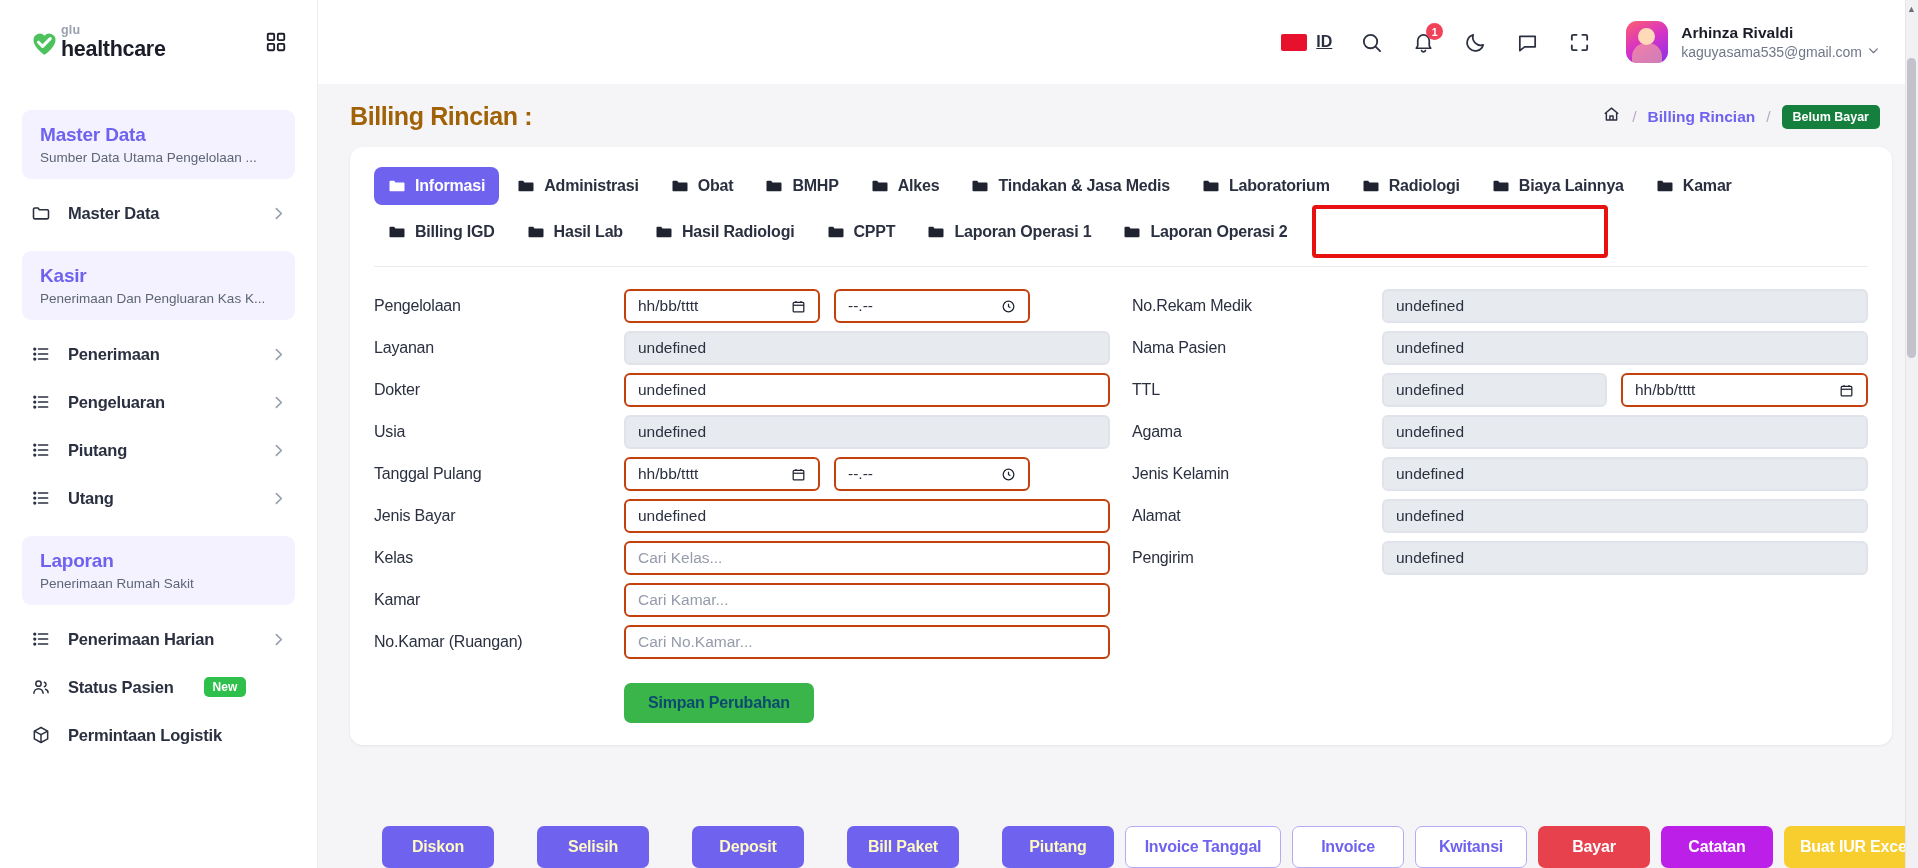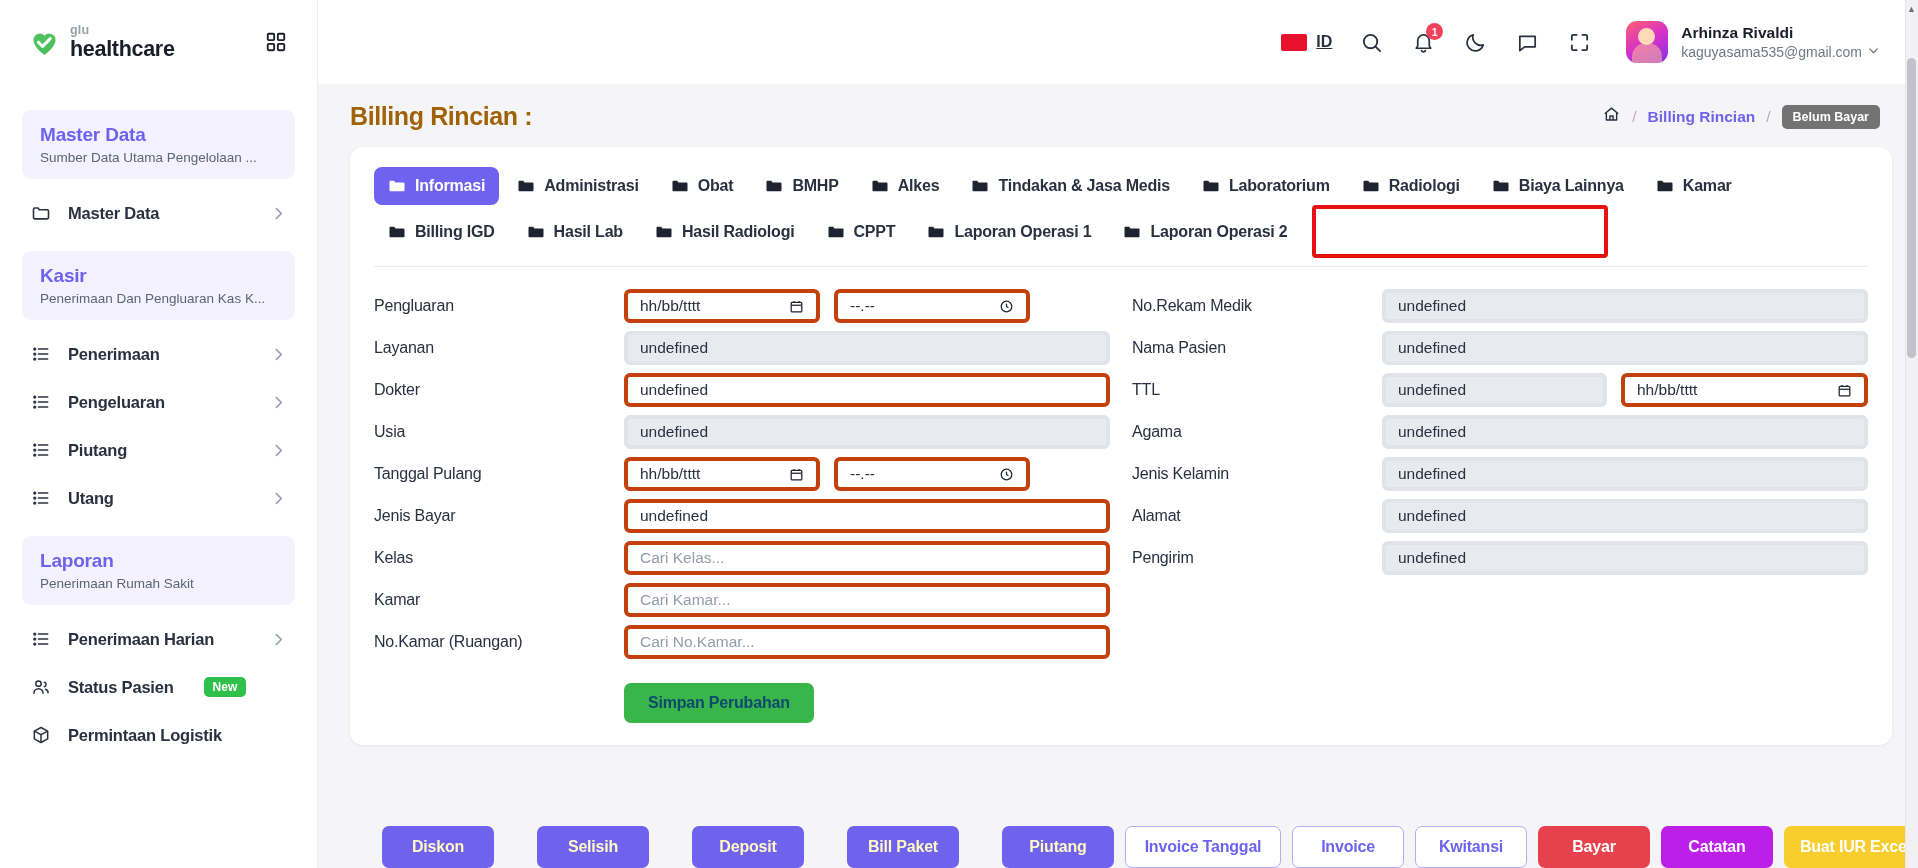--- a/index.html
+++ b/index.html
@@ -13,21 +13,21 @@
   
   .sidebar {
     width: 318px; height: 868px; background: #ffffff;
     border-right: 1px solid #ececf1; flex: 0 0 318px;
     display: flex; flex-direction: column; overflow: hidden;
   }
   .sidebar-head {
     height: 84px; display: flex; align-items: center;
     padding: 0 28px; gap: 0;
   }
-  .logo-wrap { display: flex; align-items: center; gap: 9px; }
+  .logo-wrap { display: flex; align-items: center; }
   .logo-mark { width: 33px; height: 33px; position: relative; }
   .logo-text { display: flex; flex-direction: column; line-height: 1; }
   .logo-glu { font-size: 12.5px; color: #9aa0ad; font-weight: 600; letter-spacing: .2px; margin-bottom: 2px; }
   .logo-name { font-size: 21.5px; color: #1b1d29; font-weight: 700; letter-spacing: -.3px; }
   .grid-btn {
     margin-left: auto; width: 26px; height: 26px;
     display: flex; align-items: center; justify-content: center; cursor: pointer;
   }
   .sidebar-body { flex: 1; padding: 12px 0 0 0; overflow: hidden; }
   .nav-section {
@@ -87,21 +87,21 @@
 
   .page-head {
     display: flex; align-items: center; justify-content: space-between;
     padding: 18px 38px 10px 32px; flex: 0 0 auto;
   }
   .page-title { font-size: 25px; font-weight: 700; color: #a16207; letter-spacing: -.4px; }
   .breadcrumb { display: flex; align-items: center; gap: 11px; font-size: 15.5px; }
   .bc-sep { color: #b9a9c9; }
   .bc-link { color: #6f62ef; font-weight: 600; cursor: pointer; }
   .bc-badge {
-    background: #737373; color: #fff; font-size: 12.5px; font-weight: 700;
+    background: #15803d; color: #fff; font-size: 12.5px; font-weight: 700;
     padding: 5px 11px; border-radius: 5px;
   }
 
   .content { flex: 1; overflow: hidden; padding: 6px 26px 0 32px; }
 
   .card {
     background: #fff; border-radius: 13px; box-shadow: 0 1px 3px rgba(30,35,60,.07);
     padding: 20px 24px 22px 24px;
   }
   .tabs { display: flex; flex-wrap: wrap; align-items: center; gap: 0 4px; border-bottom: 1px solid #e9e9ef; padding-bottom: 8px; position: relative; }
@@ -118,21 +118,21 @@
   }
 
   .form-grid { display: flex; gap: 0; padding-top: 22px; }
   .col { flex: 1; display: flex; flex-direction: column; gap: 8px; }
   .col.right { padding-left: 22px; }
   .frow { display: flex; align-items: center; gap: 0; }
   .flabel { font-size: 16px; color: #2b3040; flex: 0 0 250px; letter-spacing: -.2px; }
   .col.right .flabel { flex: 0 0 250px; }
   .fctl { flex: 1; display: flex; gap: 14px; }
   .inp {
-    height: 34px; border: 4px solid #c2410c; border-radius: 6px;
+    height: 34px; border: 2px solid #c2410c; border-radius: 6px;
     background: #fff; font-size: 15.5px; color: #2b3040;
     padding: 0 12px; display: flex; align-items: center; width: 100%;
     font-family: "Liberation Sans", sans-serif;
   }
   .inp.disabled { background: #e7eaee; border-color: #e0e3e9; }
   .inp.placeholder { color: #969bab; }
   .inp.with-icon { justify-content: space-between; }
   .inp-icon { color: #2b3040; display: flex; align-items: center; }
   .w-date { flex: 0 0 196px; }
   .w-time { flex: 0 0 196px; }
@@ -547,21 +547,21 @@
             </span>
           <span>Laporan Operasi 2</span>
         </div>
         <div class="tab-highlight"></div>
       </div>
 
       <div class="form-grid">
 
         <div class="col">
           <div class="frow">
-            <span class="flabel">Pengluaran</span>
+            <span class="flabel">Pengelolaan</span>
             <span class="fctl">
               <span class="inp with-icon w-date">
                 <span class="placeholder" style="color:#2b3040">hh/bb/tttt</span>
                 <span class="inp-icon">
                     <svg width="15" height="15" viewBox="0 0 24 24" fill="none" stroke="#1f2330" stroke-width="2">
                       <rect x="3.5" y="5.5" width="17" height="15" rx="1.5"></rect>
                       <line x1="3.5" y1="10" x2="20.5" y2="10"></line>
                       <line x1="8" y1="3" x2="8" y2="6.5"></line>
                       <line x1="16" y1="3" x2="16" y2="6.5"></line>
                     </svg>

